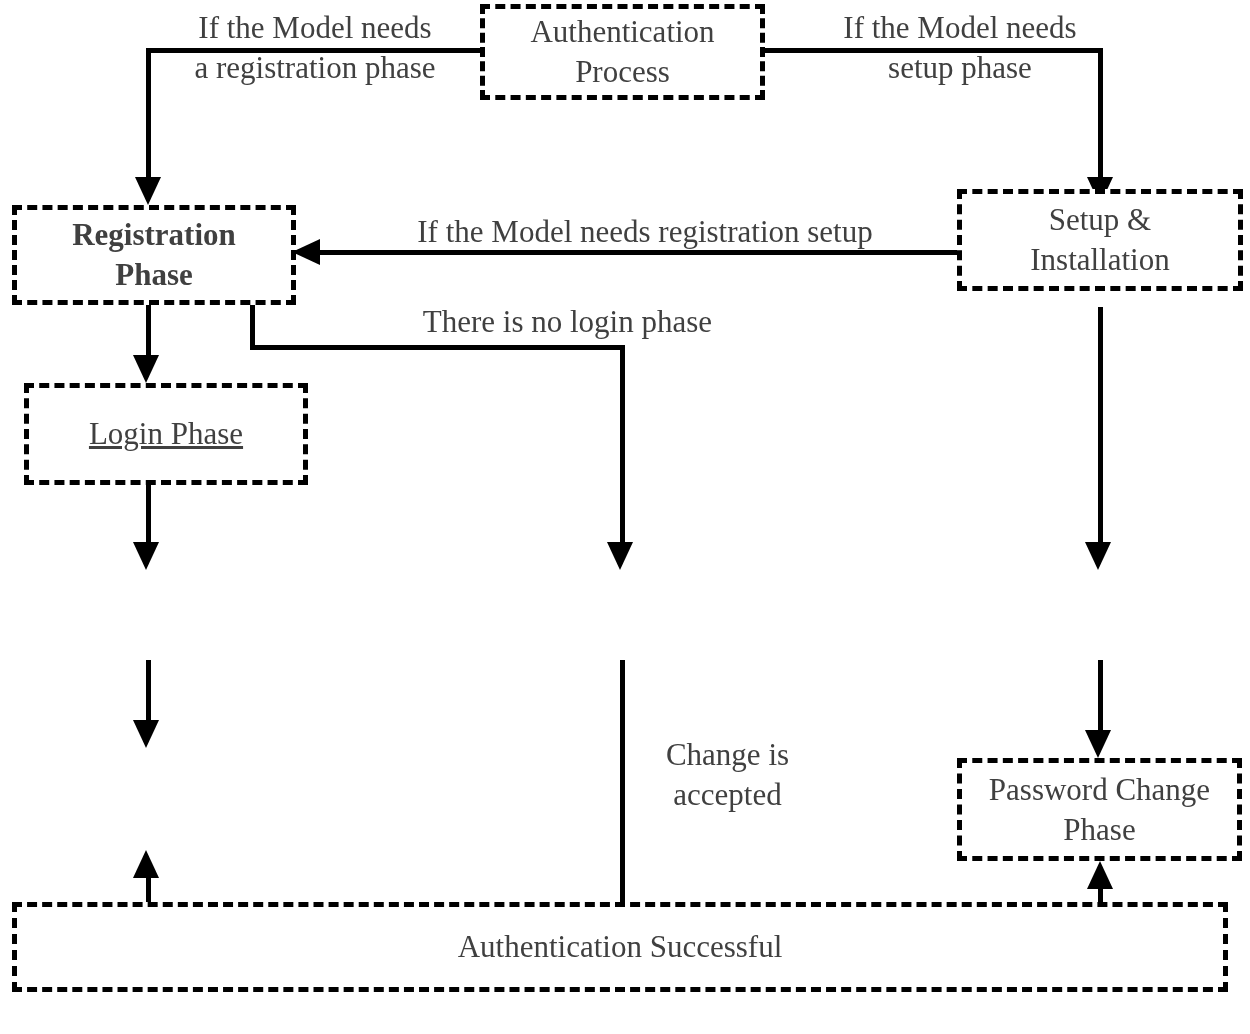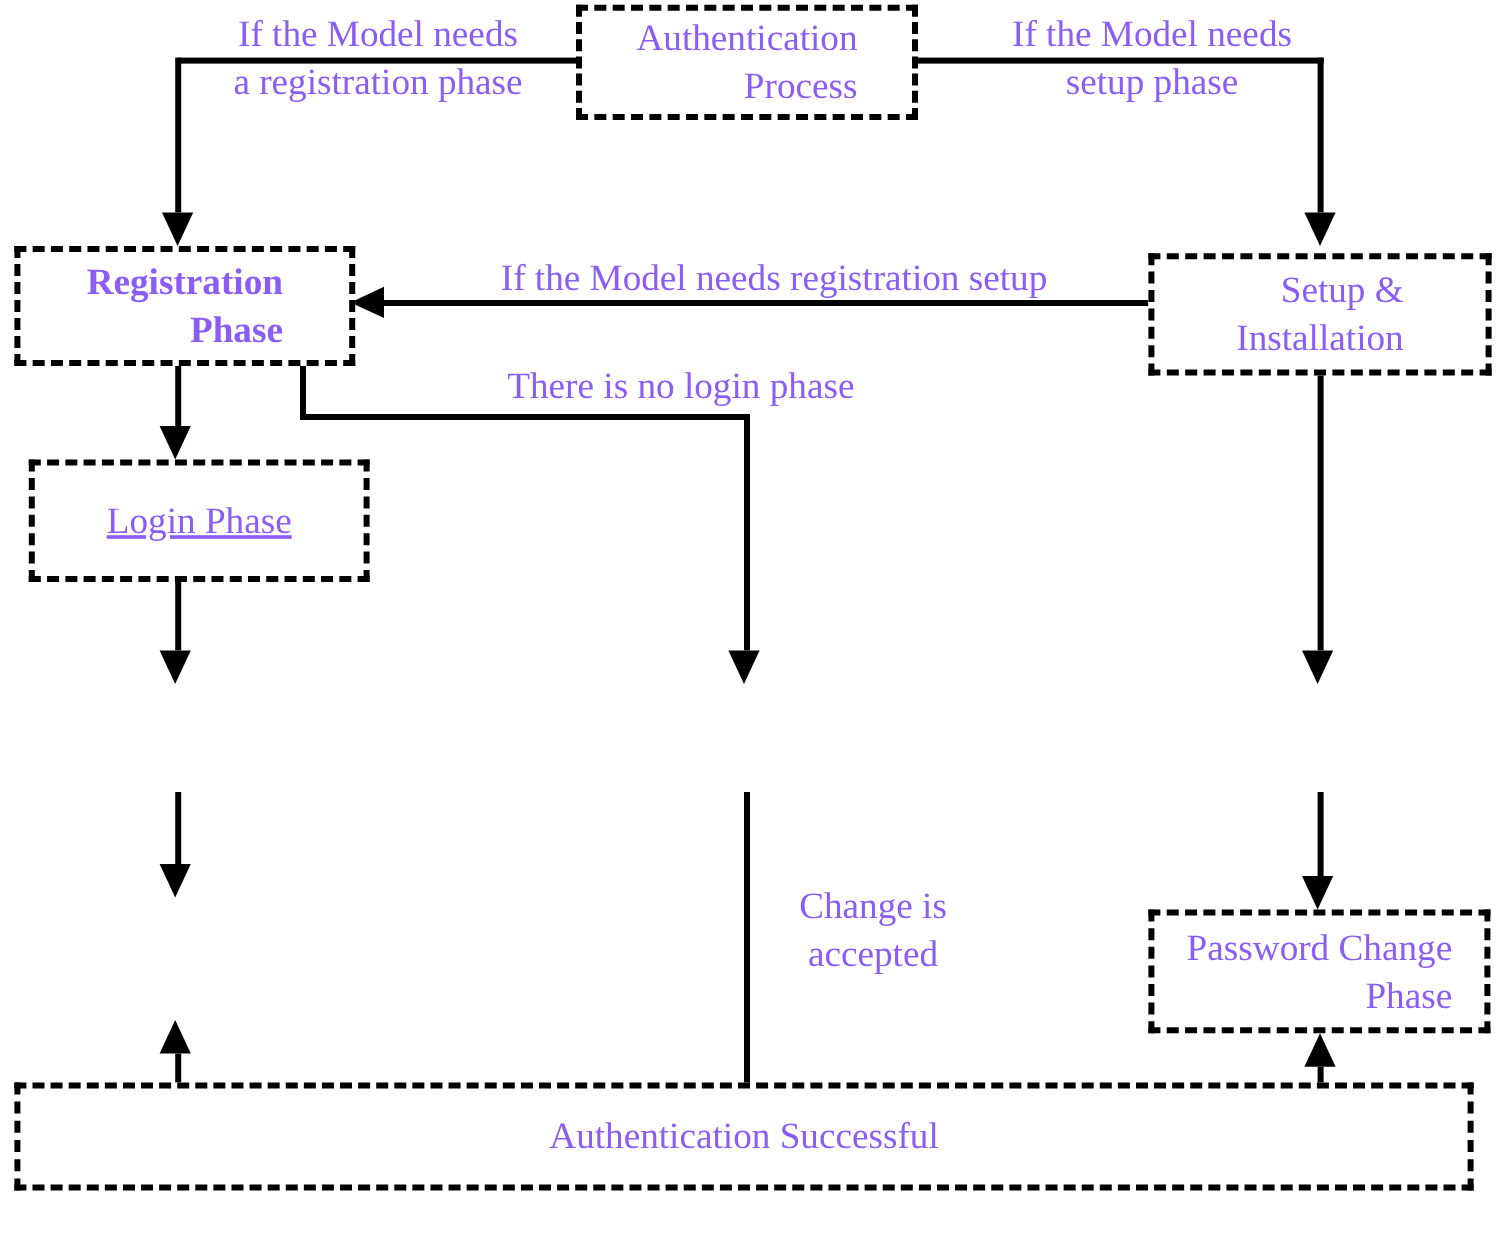--- a/index.html
+++ b/index.html
@@ -1,39 +1,38 @@
 <!DOCTYPE html>
 <html><head>
 <meta charset="utf-8">
 <style>
   html, body { margin: 0; padding: 0; background: #ffffff; }
   .canvas {
     position: relative;
     width: 1250px;
     height: 1034px;
     background: #ffffff;
-    color: #8b5cf6;
+    color: #404040;
     font-family: "Liberation Serif", "DejaVu Serif", serif;
     overflow: hidden;
   }
   .node {
     position: absolute;
     box-sizing: border-box;
     border: 5px dashed #000000;
     background: #ffffff;
     display: flex;
     align-items: center;
     justify-content: center;
     text-align: center;
   }
   .node-label {
     font-size: 31px;
     line-height: 40px;
     white-space: pre-line;
-    text-align: right;
   }
   .edge-label {
     position: absolute;
     font-size: 31px;
     line-height: 40px;
     white-space: pre-line;
     text-align: center;
   }
   .edge-label.left-align { text-align: right; }
   .line { position: absolute; background: #000000; }
@@ -111,21 +110,21 @@
   <div class="node" style="left:480px; top:4px; width:285px; height:96px;">
     <span class="node-label">Authentication
 Process</span>
   </div>
 
   <div class="node" style="left:12px; top:205px; width:284px; height:100px;font-weight:bold;">
     <span class="node-label">Registration
 Phase</span>
   </div>
 
-  <div class="node" style="left:957px; top:211px; width:286px; height:102px;">
+  <div class="node" style="left:957px; top:189px; width:286px; height:102px;">
     <span class="node-label">Setup &amp;
 Installation</span>
   </div>
 
   <div class="node" style="left:24px; top:383px; width:284px; height:102px;text-decoration:underline;">
     <span class="node-label">Login Phase</span>
   </div>
 
 
 

